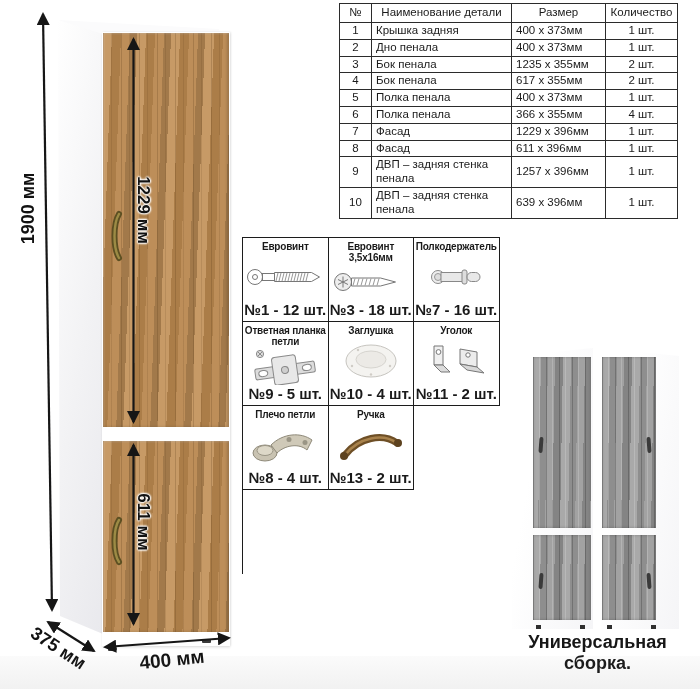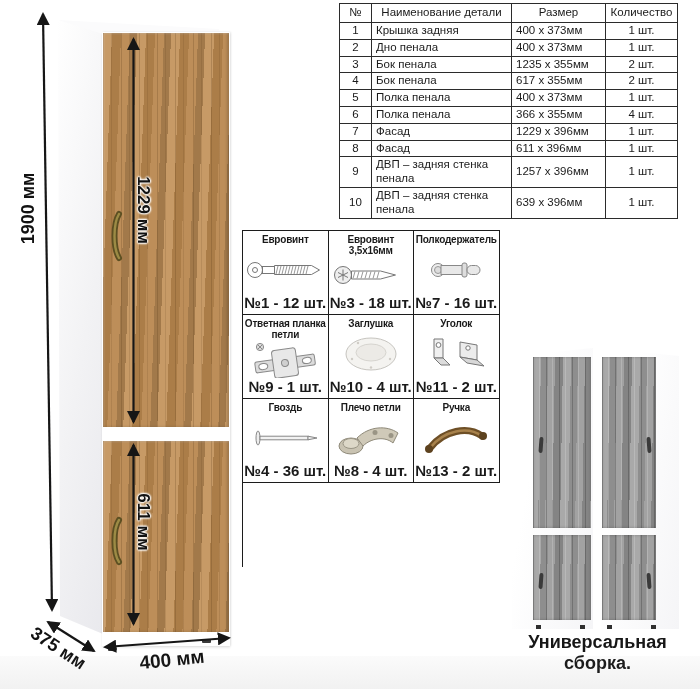--- a/index.html
+++ b/index.html
@@ -48,21 +48,21 @@
   
   .parts{left:339px;top:3px;border-collapse:collapse;font-size:11.5px;line-height:1.2;}
   .parts th,.parts td{border:1px solid #2b2b2b;padding:1px 4px;vertical-align:middle;}
   .parts th{font-weight:400;text-align:center;height:16px;}
   .col-num{width:23px;text-align:center;}
   .col-name{width:131px;text-align:left;}
   .col-size{width:85px;}
   .col-qty{width:63px;text-align:center;}
 
   
-  .hw-grid{left:242px;top:230px;display:grid;grid-template-columns:repeat(3,85.5px);grid-auto-rows:84px;
+  .hw-grid{left:242px;top:237px;display:grid;grid-template-columns:repeat(3,85.5px);grid-auto-rows:84px;
     border-top:1.5px solid #1c1c1c;border-left:1.5px solid #1c1c1c;}
   .hw-cell{box-sizing:border-box;border-right:1.5px solid #1c1c1c;border-bottom:1.5px solid #1c1c1c;
     display:flex;flex-direction:column;align-items:center;justify-content:space-between;
     padding:3px 1px 3px 1px;background:#fff;}
   .hw-empty{border:none;background:transparent;}
   .hw-title{font-size:10px;font-weight:700;text-align:center;line-height:1.12;letter-spacing:-0.2px;}
   .hw-icon{flex:1;display:flex;align-items:center;justify-content:center;}
   .hw-label{font-size:15px;font-weight:700;white-space:nowrap;}
 
   
@@ -250,21 +250,21 @@
         <path d="M8.8,4.8 l4.4,4.4 m0,-4.4 l-4.4,4.4" stroke="#8a8a8a"></path>
         <g transform="rotate(-8 36 23)">
           <rect x="6" y="18" width="60" height="11" rx="2" fill="#dcdcdc" stroke="#8a8a8a"></rect>
           <rect x="24" y="9" width="24" height="28" rx="3" fill="#e8e8e8" stroke="#8a8a8a"></rect>
           <ellipse cx="14" cy="23.5" rx="4.5" ry="3" fill="#fff" stroke="#8a8a8a"></ellipse>
           <ellipse cx="58" cy="23.5" rx="4.5" ry="3" fill="#fff" stroke="#8a8a8a"></ellipse>
           <circle cx="36" cy="23" r="3.5" fill="#cfcfcf" stroke="#8a8a8a"></circle>
         </g>
       </svg>
     </div>
-    <div class="hw-label">№9 - 1 шт.</div>
+    <div class="hw-label">№9 - 5 шт.</div>
   </div>
 
   <div class="hw-cell">
     <div class="hw-title">Заглушка</div>
     <div class="hw-icon">
       <svg width="58" height="40" viewBox="0 0 58 40">
         <ellipse cx="29" cy="20" rx="25" ry="16" fill="#f4f3f0" stroke="#c6c4bf"></ellipse>
         <ellipse cx="29" cy="18.5" rx="15" ry="8.5" fill="#eceae6" stroke="#d6d4cf"></ellipse>
         <circle cx="10" cy="25" r="1.2" fill="#cfccc6"></circle>
           <circle cx="48" cy="25" r="1.2" fill="#cfccc6"></circle>
@@ -283,31 +283,20 @@
         <path d="M10,23 l7,7 h9 l-7,-7 z" fill="#dcdcdc" stroke="#777"></path>
         <circle cx="14.5" cy="10" r="2.4" fill="#fff" stroke="#777"></circle>
         <path d="M36,7 l17,3 v15 l-17,-3 z" fill="#ececec" stroke="#777"></path>
         <path d="M36,22 l17,3 7,6 -17,-3 z" fill="#d8d8d8" stroke="#777"></path>
         <circle cx="44" cy="13" r="2.2" fill="#fff" stroke="#777"></circle>
       </svg>
     </div>
     <div class="hw-label">№11 - 2 шт.</div>
   </div>
 
-  <div class="hw-cell">
-    <div class="hw-title">Гвоздь</div>
-    <div class="hw-icon">
-      <svg width="70" height="20" viewBox="0 0 70 20">
-        <ellipse cx="8" cy="10" rx="2" ry="7" fill="#eee" stroke="#888"></ellipse>
-        <rect x="10" y="8.2" width="48" height="3.6" fill="#f2f2f2" stroke="#888"></rect>
-        <path d="M58,8.2 l9,1.8 -9,1.8 z" fill="#eee" stroke="#888"></path>
-      </svg>
-    </div>
-    <div class="hw-label">№4 - 36 шт.</div>
-  </div>
 
   <div class="hw-cell">
     <div class="hw-title">Плечо петли</div>
     <div class="hw-icon">
       <svg width="72" height="40" viewBox="0 0 72 40">
         <ellipse cx="16" cy="28" rx="12" ry="8" fill="#c9c3b2" stroke="#8f8a7a"></ellipse>
         <ellipse cx="16" cy="25.5" rx="8" ry="5" fill="#ddd8c8" stroke="#9a9585"></ellipse>
         <path d="M22,20 C34,8 52,7 63,15 l-5,10 C50,18 36,20 28,28 z" fill="#cfc9b8" stroke="#8f8a7a"></path>
         <circle cx="56" cy="17.5" r="2.5" fill="#9a9585"></circle>
         <circle cx="40" cy="14.5" r="2.5" fill="#9a9585"></circle>

